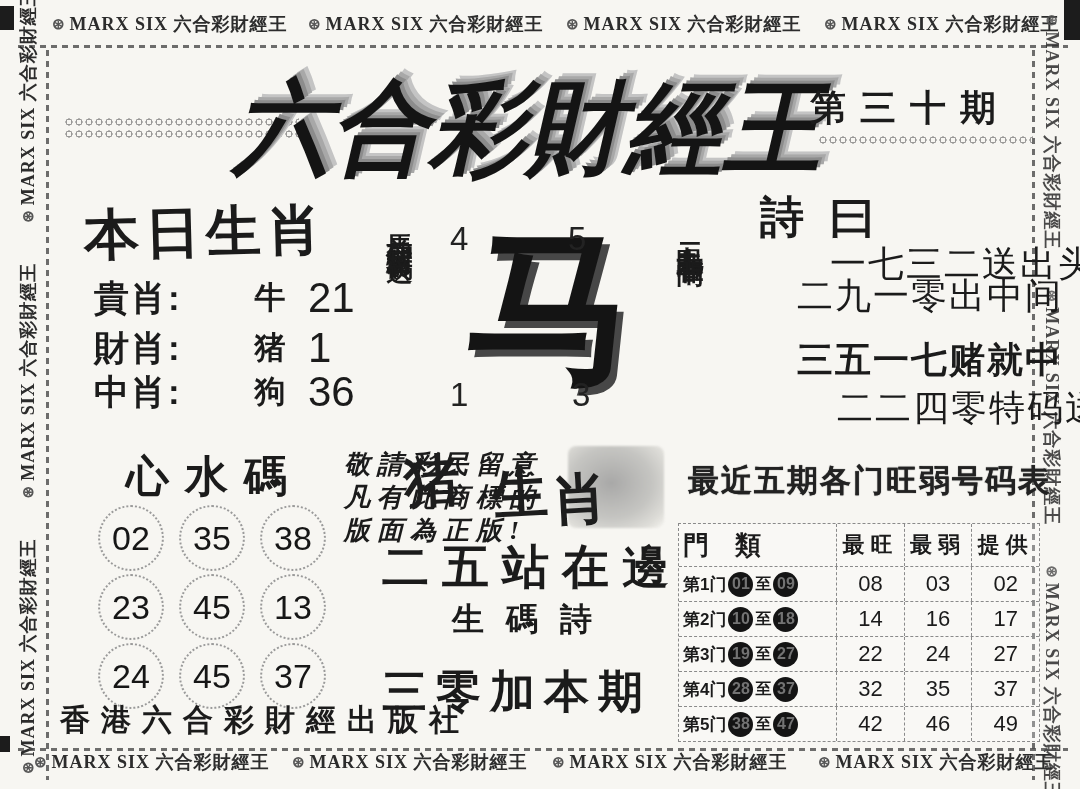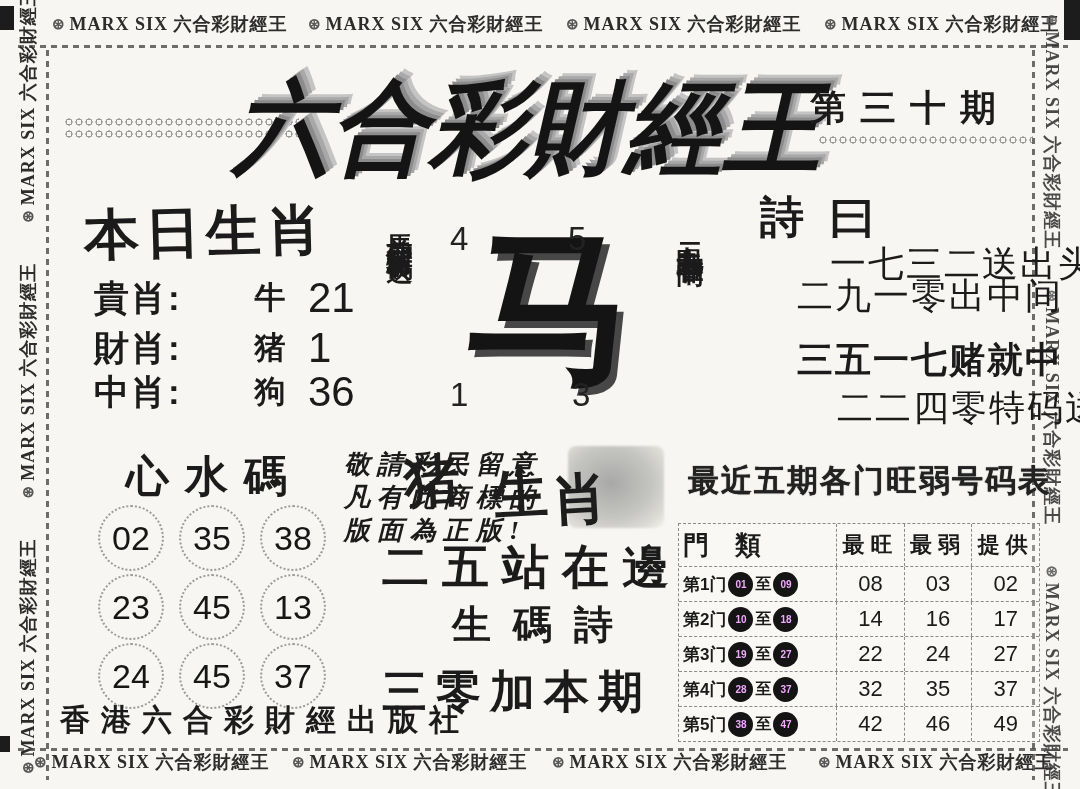--- a/index.html
+++ b/index.html
@@ -75,40 +75,40 @@
   .notice { position:absolute; left:344px; top:448px; width:250px; z-index:1;
     font-size:26px; font-family:"Liberation Serif", serif; font-weight:bold;
     letter-spacing:7px; line-height:33px; white-space:nowrap;font-style:italic; }
   .wm-char { position:absolute; z-index:2; font-family:"DejaVu Serif", serif; font-weight:900;
     color:#1d1d1d; font-size:56px; transform:rotate(-3deg); }
   .stamp { position:absolute; left:568px; top:446px; width:96px; height:82px; z-index:0;
     background:radial-gradient(ellipse at 45% 45%, #8f8f8f 0%, #b5b5b2 55%, #d9d8d3 85%, transparent 100%);
     border-radius:8px; filter:blur(1px); opacity:.75; }
   .slogan-big1 { position:absolute; left:382px; top:536px; font-size:47px; font-weight:900;
     letter-spacing:13px; white-space:nowrap; }
-  .slogan-mid  { position:absolute; left:452px; top:598px; font-size:39px; font-weight:900;
+  .slogan-mid  { position:absolute; left:452px; top:598px; font-size:32px; font-weight:900;
     font-family:"DejaVu Serif", serif; letter-spacing:22px; white-space:nowrap; }
   .slogan-big2 { position:absolute; left:382px; top:662px; font-size:45px; font-weight:900;
     letter-spacing:9px; white-space:nowrap; }
 
   
   .tbl-title { position:absolute; left:688px; top:460px; font-size:31px; font-weight:900;
     font-family:"DejaVu Serif", serif; letter-spacing:2px; white-space:nowrap;
     color:#222; text-shadow:0 0 1px #222; }
   .tbl { position:absolute; left:678px; top:523px; width:362px; border:1px dashed #8a8a8a; background:rgba(255,255,255,.25); }
   .tbl-head { display:flex; height:42px; align-items:center; }
   .tbl-row { display:flex; height:35px; align-items:center; border-top:1px dashed #8a8a8a; }
   .c { height:100%; display:flex; align-items:center; justify-content:center; }
   .c.door { width:158px; justify-content:flex-start; padding-left:4px; gap:2px; }
   .c.v { width:68px; border-left:1px dashed #8a8a8a; font-size:22px; }
   .hd-door { font-size:26px; font-weight:bold; font-family:"DejaVu Serif", serif; letter-spacing:26px; padding-left:12px; }
   .hd-v { font-size:25px; font-weight:bold; font-family:"DejaVu Serif", serif; letter-spacing:6px; }
   .doorlbl { font-size:17px; font-weight:bold; white-space:nowrap; }
   .bc { display:inline-flex; width:25px; height:25px; border-radius:50%; background:#141414;
-    color:#f0abfc; font-size:10px; font-weight:bold; align-items:center; justify-content:center; }
+    color:#737373; font-size:16px; font-weight:bold; align-items:center; justify-content:center; }
   .zhi { font-size:16px; font-weight:bold; }
 
   .publisher { position:absolute; left:60px; top:700px; font-size:30px; font-weight:bold;
     font-family:"Liberation Serif", serif; letter-spacing:11px; white-space:nowrap; }
 </style>
 </head>
 <body>
 
 <div class="page">
 

